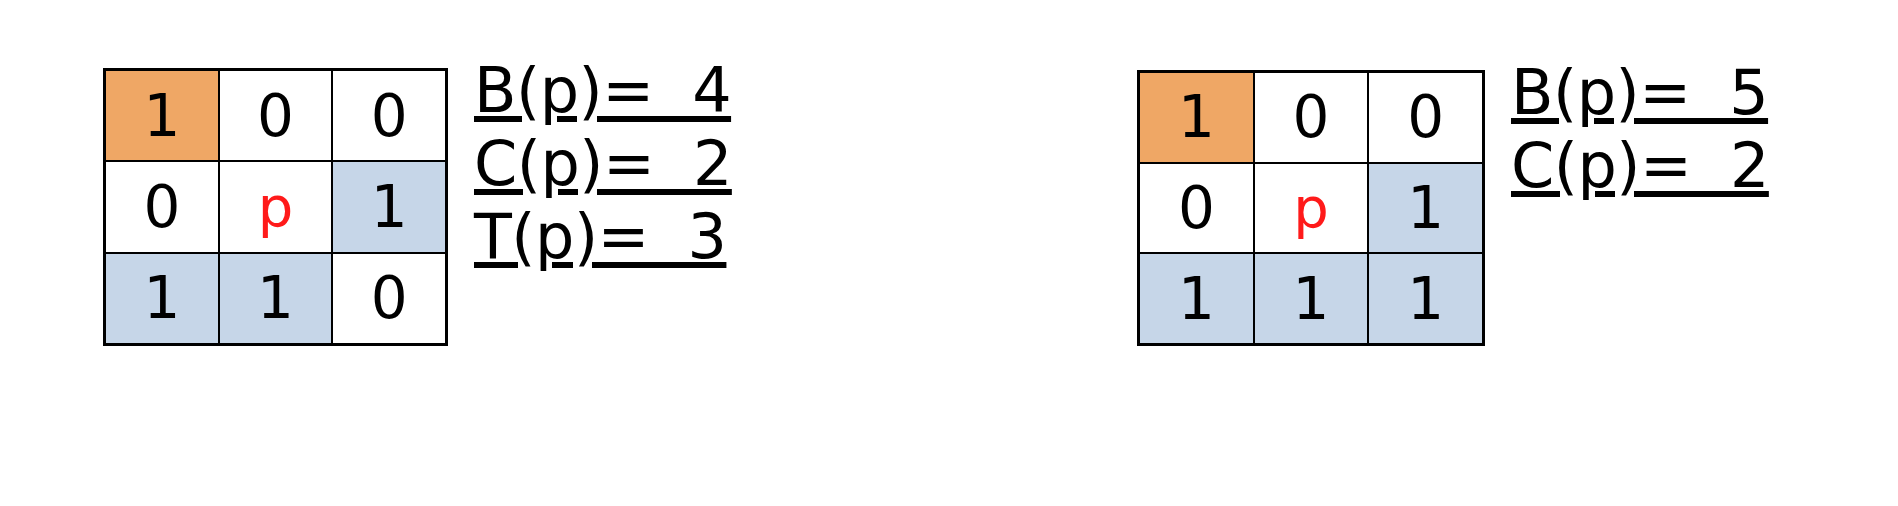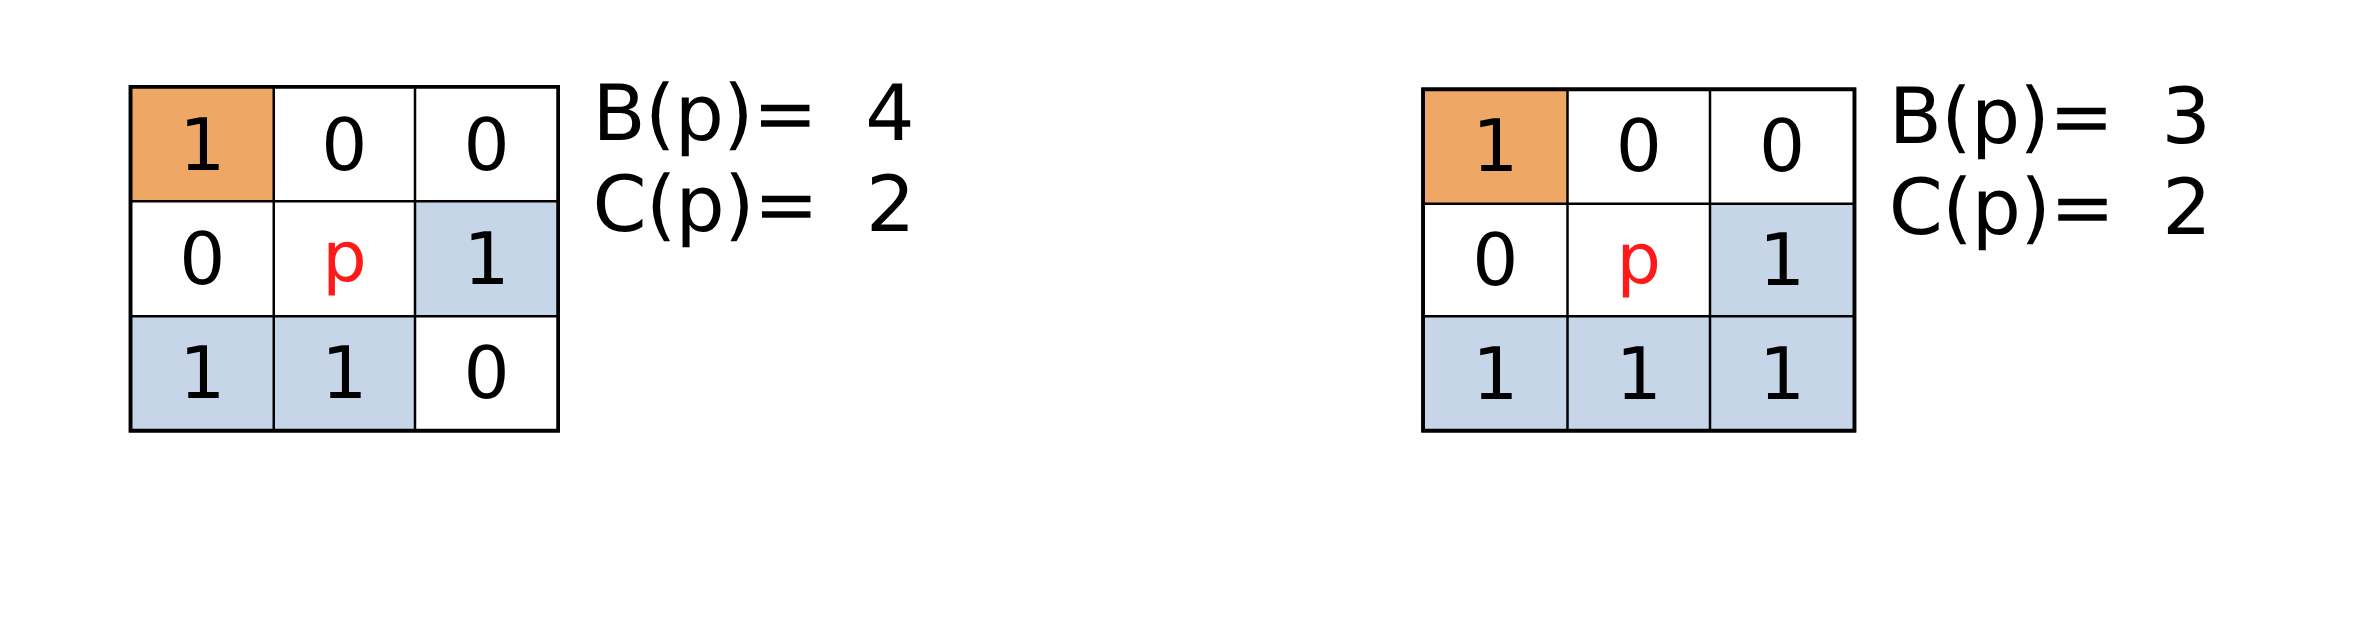--- a/index.html
+++ b/index.html
@@ -63,20 +63,21 @@
     font-size: 56px;
   }
 
   
   .metrics {
     display: flex;
     flex-direction: column;
     justify-content: flex-start;
     margin-left: 26px;
     margin-top: -14px;
+    text-decoration: underline;
   }
   .metric-row {
     font-size: 62px;
     line-height: 1.18;
     color: #000000;
     white-space: pre;
     font-family: "DejaVu Sans", sans-serif;
     letter-spacing: -0.5px;
   }
   #metrics-right .metric-row { letter-spacing: -0.5px; }
@@ -116,20 +117,21 @@
           <span>1</span>
         </div>
       <div class="grid-cell fill-white">
           <span>0</span>
         </div>
     </div>
 
     <div class="metrics" id="metrics-left">
       <div class="metric-row">B(p)=  4</div>
       <div class="metric-row">C(p)=  2</div>
+      <div class="metric-row">T(p)=  3</div>
     </div>
 
   </div>
 
   <div class="figure-group" id="figure-group-right">
 
     <div class="neighborhood-grid" id="grid-right">
       <div class="grid-cell fill-orange">
           <span>1</span>
         </div>
@@ -155,19 +157,19 @@
         </div>
       <div class="grid-cell fill-blue">
           <span>1</span>
         </div>
       <div class="grid-cell fill-blue">
           <span>1</span>
         </div>
     </div>
 
     <div class="metrics" id="metrics-right">
-      <div class="metric-row">B(p)=  3</div>
+      <div class="metric-row">B(p)=  5</div>
       <div class="metric-row">C(p)=  2</div>
     </div>
 
   </div>
 
 </div>
 
 </body></html>

